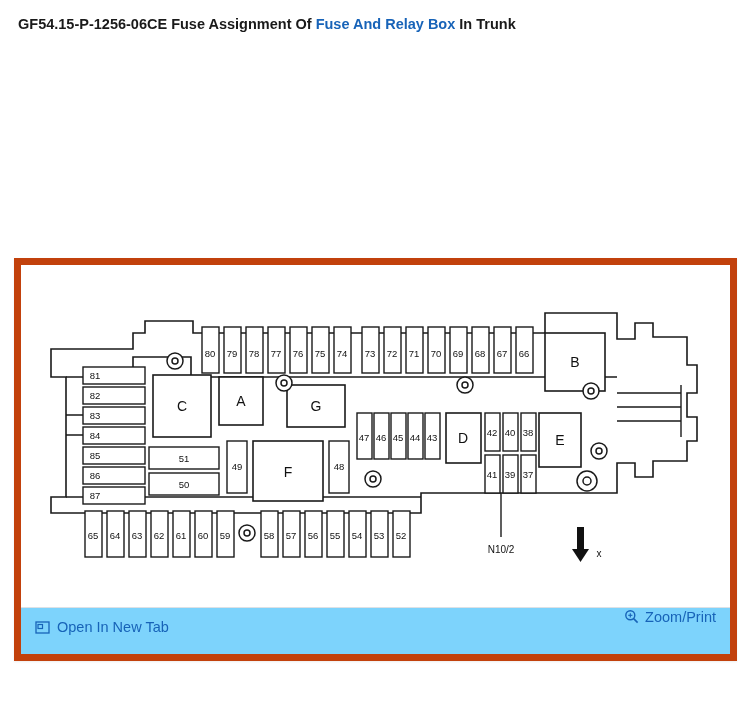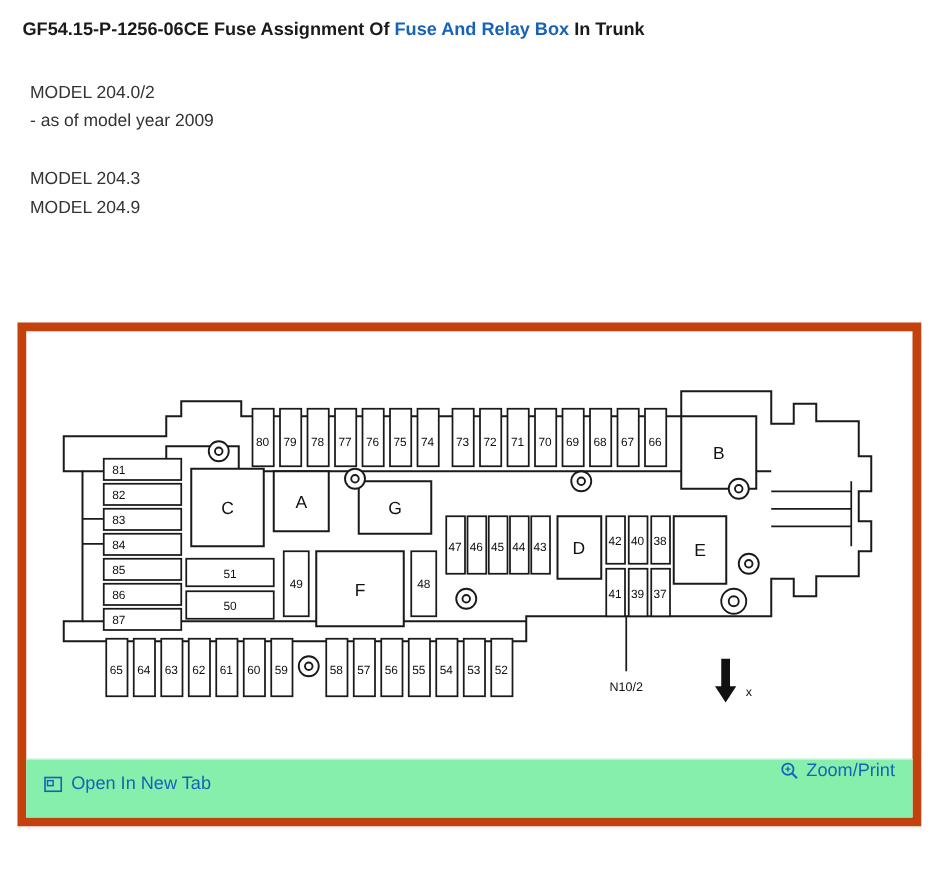--- a/index.html
+++ b/index.html
@@ -60,21 +60,21 @@
     height: 340px;
     overflow: hidden;
   }
   .figure-footer {
     position: absolute;
     left: 0;
     right: 0;
     bottom: 0;
     height: 46px;
     border-top: 1px solid #dde1e5;
-    background: #86efac;
+    background: #7dd3fc;
   }
   .footer-left {
     position: absolute;
     left: 14px;
     top: 11px;
     display: flex;
     align-items: center;
     gap: 7px;
     color: #1763b8;
     font-size: 14.5px;
@@ -100,27 +100,20 @@
 </style>
 </head>
 <body>
 
 <div class="page">
 
   <div class="title">
     <span>GF54.15-P-1256-06CE Fuse Assignment Of </span><span class="link">Fuse And Relay Box</span><span> In Trunk</span>
   </div>
 
-  <div class="meta">
-    <div>MODEL 204.0/2</div>
-    <div>-  as of model year 2009</div>
-    <div class="blank">&nbsp;</div>
-    <div>MODEL 204.3</div>
-    <div>MODEL 204.9</div>
-  </div>
 
   <div class="figure-box">
     <div class="figure-inner">
       <svg width="709" height="340" viewBox="0 0 709 340" xmlns="http://www.w3.org/2000/svg">
         <g fill="none" stroke="#1a1a1a" stroke-width="1.6">
 
           <path d="M30 248 L30 232 L45 232 L45 112 L30 112 L30 84 L112 84 L112 68 L124 68 L124 56 L172 56 L172 68 L524 68 L524 48 L596 48 L596 74 L614 74 L614 58 L632 58 L632 72 L666 72 L666 100 L676 100 L676 128 L666 128 L666 152 L676 152 L676 176 L666 176 L666 196 L632 196 L632 212 L614 212 L614 198 L596 198 L596 228 L400 228 L400 248 Z"></path>
 
           <path d="M45 112 L112 112 L112 92 L170 92 L170 112 L596 112"></path>
           <path d="M45 232 L400 232"></path>

